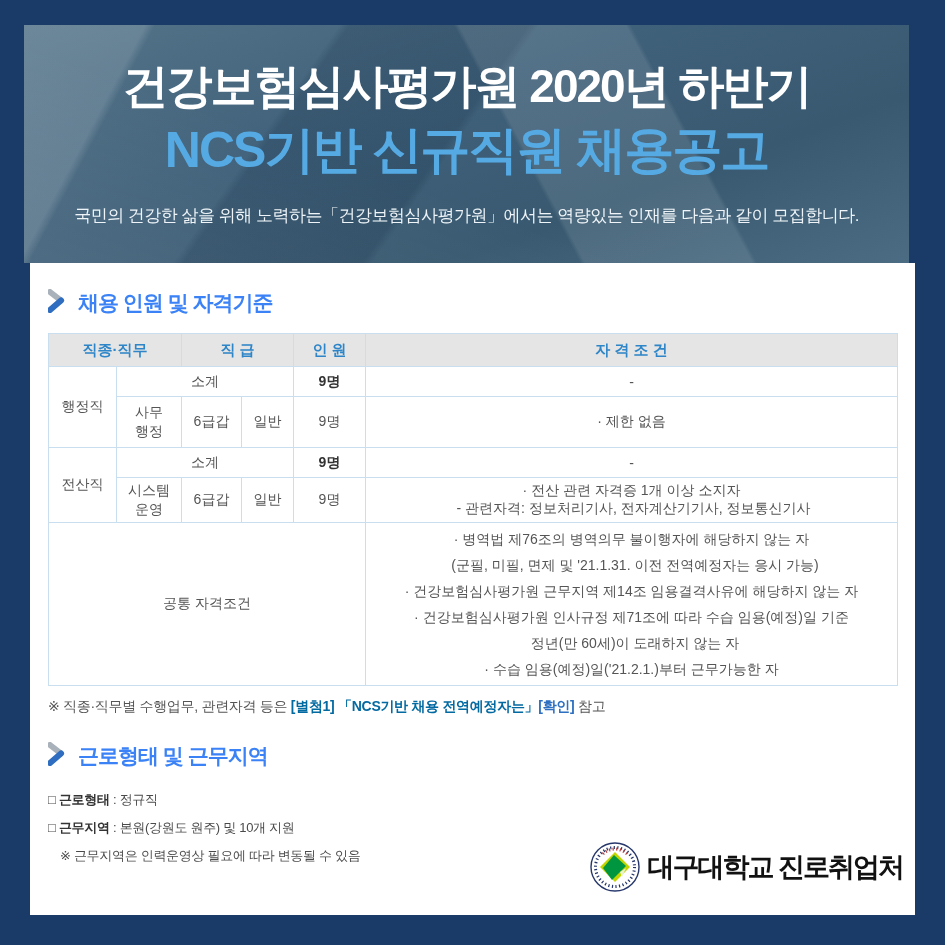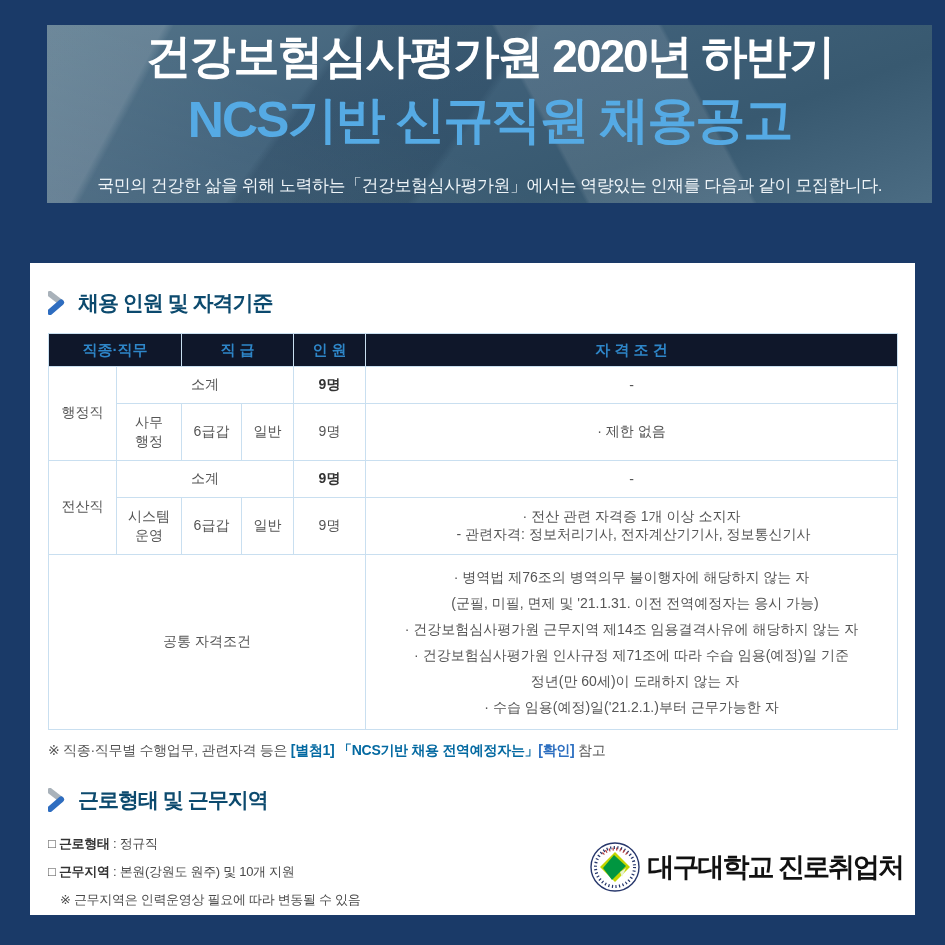--- a/index.html
+++ b/index.html
@@ -7,21 +7,21 @@
   body {
     font-family: "Liberation Sans", "DejaVu Sans", sans-serif;
     background:#1a3a68;
     position:relative;
     overflow:hidden;
   }
   .page { position:absolute; inset:0; background:#1a3a68; }
 
   
   .banner {
-    position:absolute; left:47px; top:25px; width:885px; height:178px;
+    position:absolute; left:24px; top:25px; width:885px; height:238px;
     background-color:#44657c;
     background-image:
       linear-gradient(118deg, rgba(255,255,255,0.14) 0%, rgba(255,255,255,0.14) 12%, transparent 13%),
       linear-gradient(62deg, transparent 55%, rgba(255,255,255,0.10) 55.5%, rgba(255,255,255,0.10) 72%, transparent 72.5%),
       linear-gradient(125deg, transparent 30%, rgba(20,45,70,0.22) 31%, rgba(20,45,70,0.22) 48%, transparent 49%),
       linear-gradient(20deg, rgba(255,255,255,0.08), transparent 40%),
       linear-gradient(160deg, #547489 0%, #40617a 40%, #385970 70%, #4b6c83 100%);
     display:flex; flex-direction:column; align-items:center; justify-content:center;
     text-align:center;
   }
@@ -36,39 +36,39 @@
   .banner-subtitle {
     color:#eef4f8; font-size:17px; letter-spacing:-0.5px; margin-top:26px;
   }
 
   
   .content {
     position:absolute; left:30px; top:263px; width:885px; height:652px;
     background:#ffffff;
   }
   .section-header {
-    display:flex; align-items:center; gap:10px;
-    margin-left:18px; font-size:21px; font-weight:bold; color:#0c4a6e;
+    display:flex; gap:10px;
+    margin-left:18px; font-size:21px; font-weight:bold; color:#3b82f6;
     letter-spacing:-1px;
   }
   .sh1 { padding-top:26px; }
   .sh2 { margin-top:26px; }
   .chevron { width:20px; height:24px; flex:0 0 auto; }
 
   
   table.recruit {
     border-collapse:collapse; width:849px; margin:16px 0 0 18px;
     font-size:14px; color:#555; table-layout:fixed;
   }
   table.recruit th, table.recruit td { border:1px solid #c9dff0; }
   table.recruit th {
-    background:#0f172a; color:#2e86c8; font-weight:bold; font-size:15px;
+    background:#e5e5e5; color:#2e86c8; font-weight:bold; font-size:15px;
     height:33px; text-align:center;
   }
-  table.recruit td { text-align:center; padding:9px 4px; }
+  table.recruit td { text-align:center; padding:3px 4px; }
   td.h-sub  { height:30px; }
   td.h-job  { height:51px; line-height:1.35; }
   td.h-job2 { height:45px; line-height:1.35; }
   td.left   { text-align:left; padding-left:12px; }
   td.bold   { font-weight:bold; color:#333; }
   td.common-right { line-height:26px; padding:6px 4px 6px 12px; }
   .indent { padding-left:7px; }
   .indent2 { padding-left:4px; }
 
   

